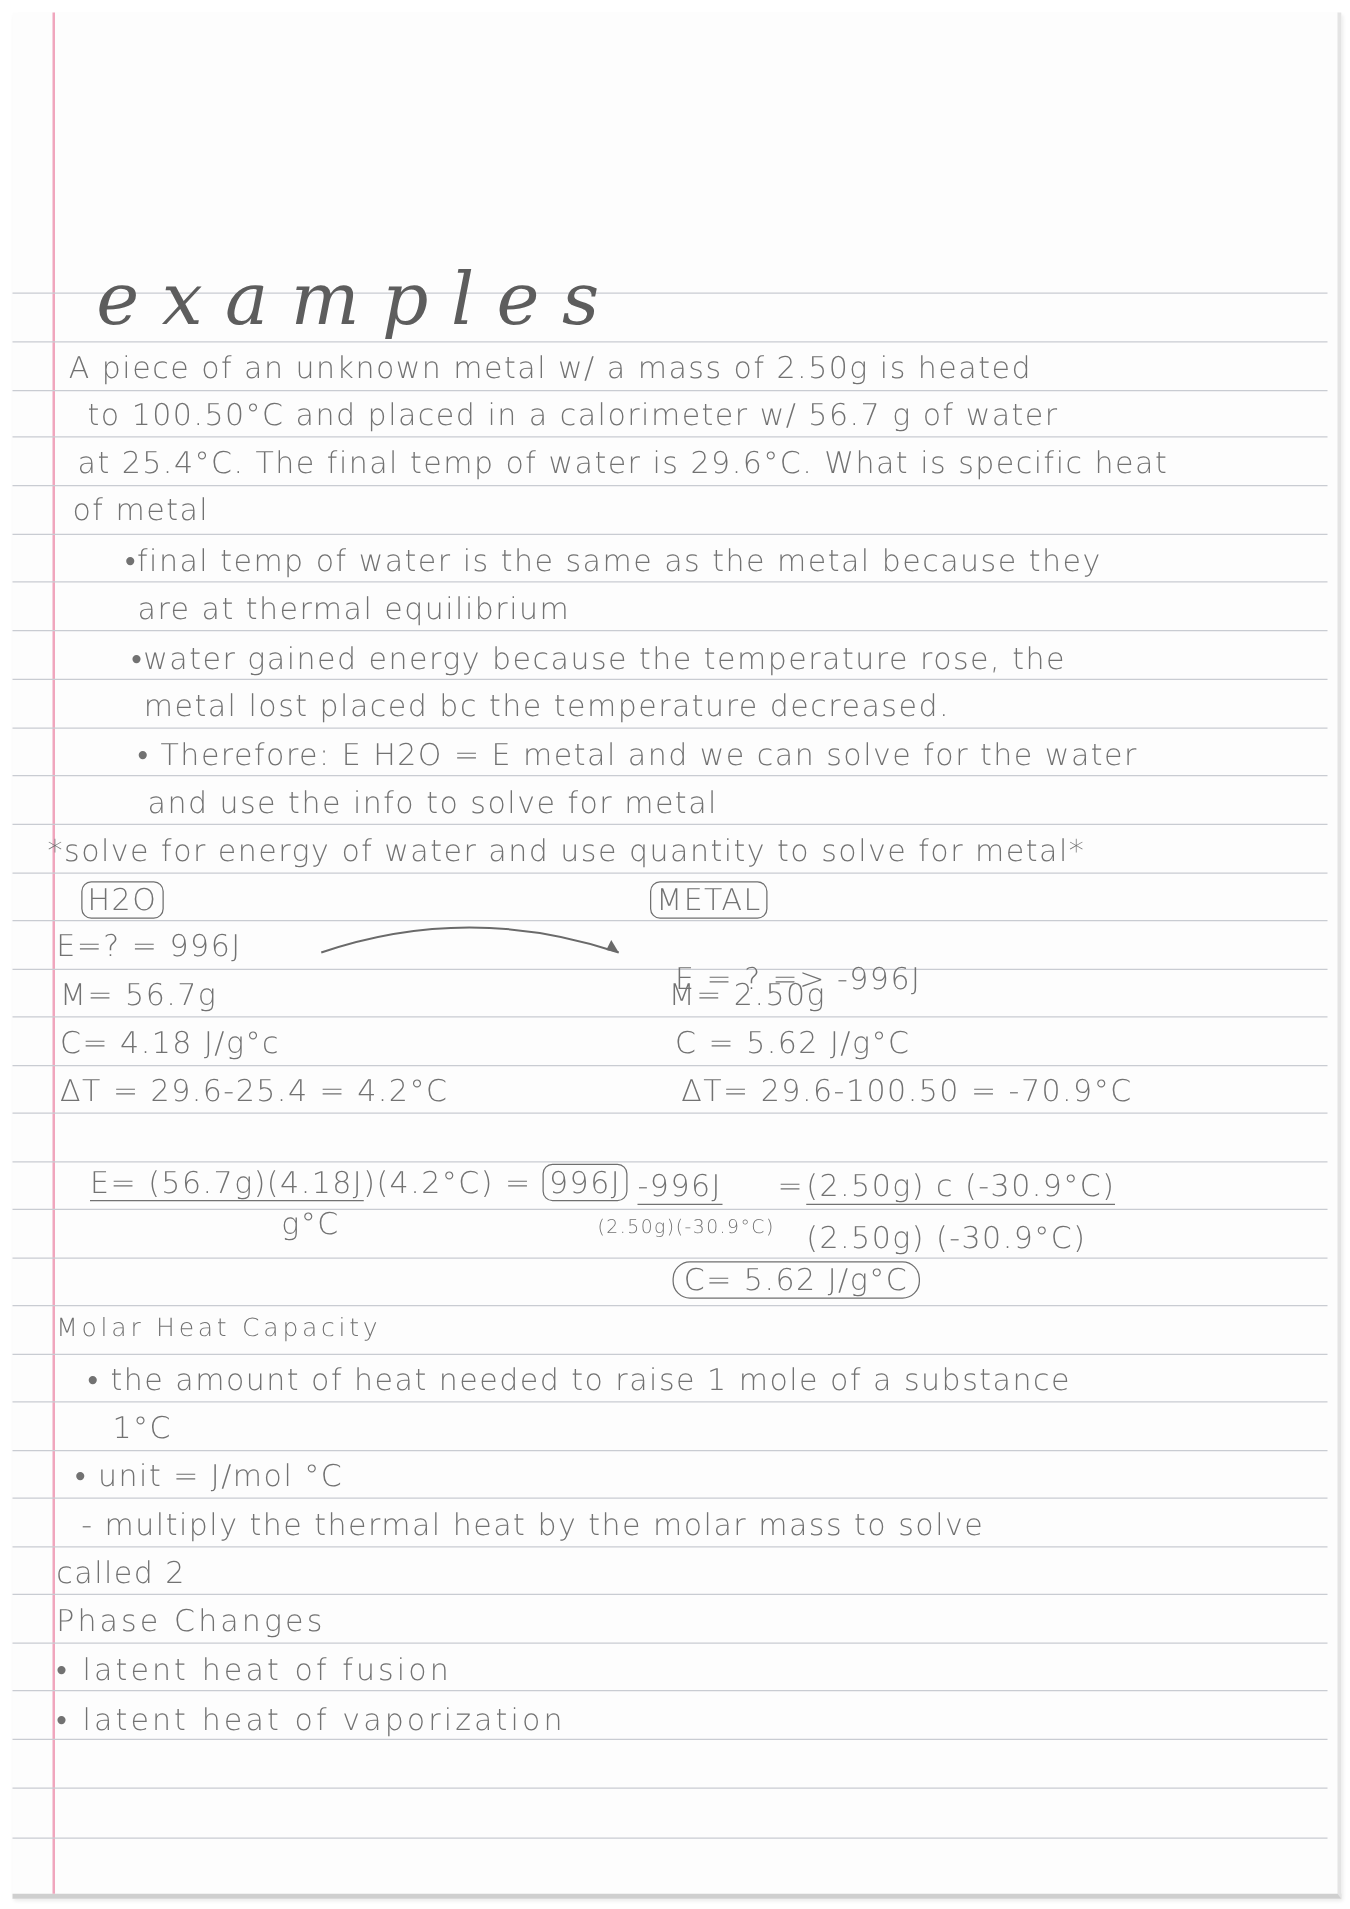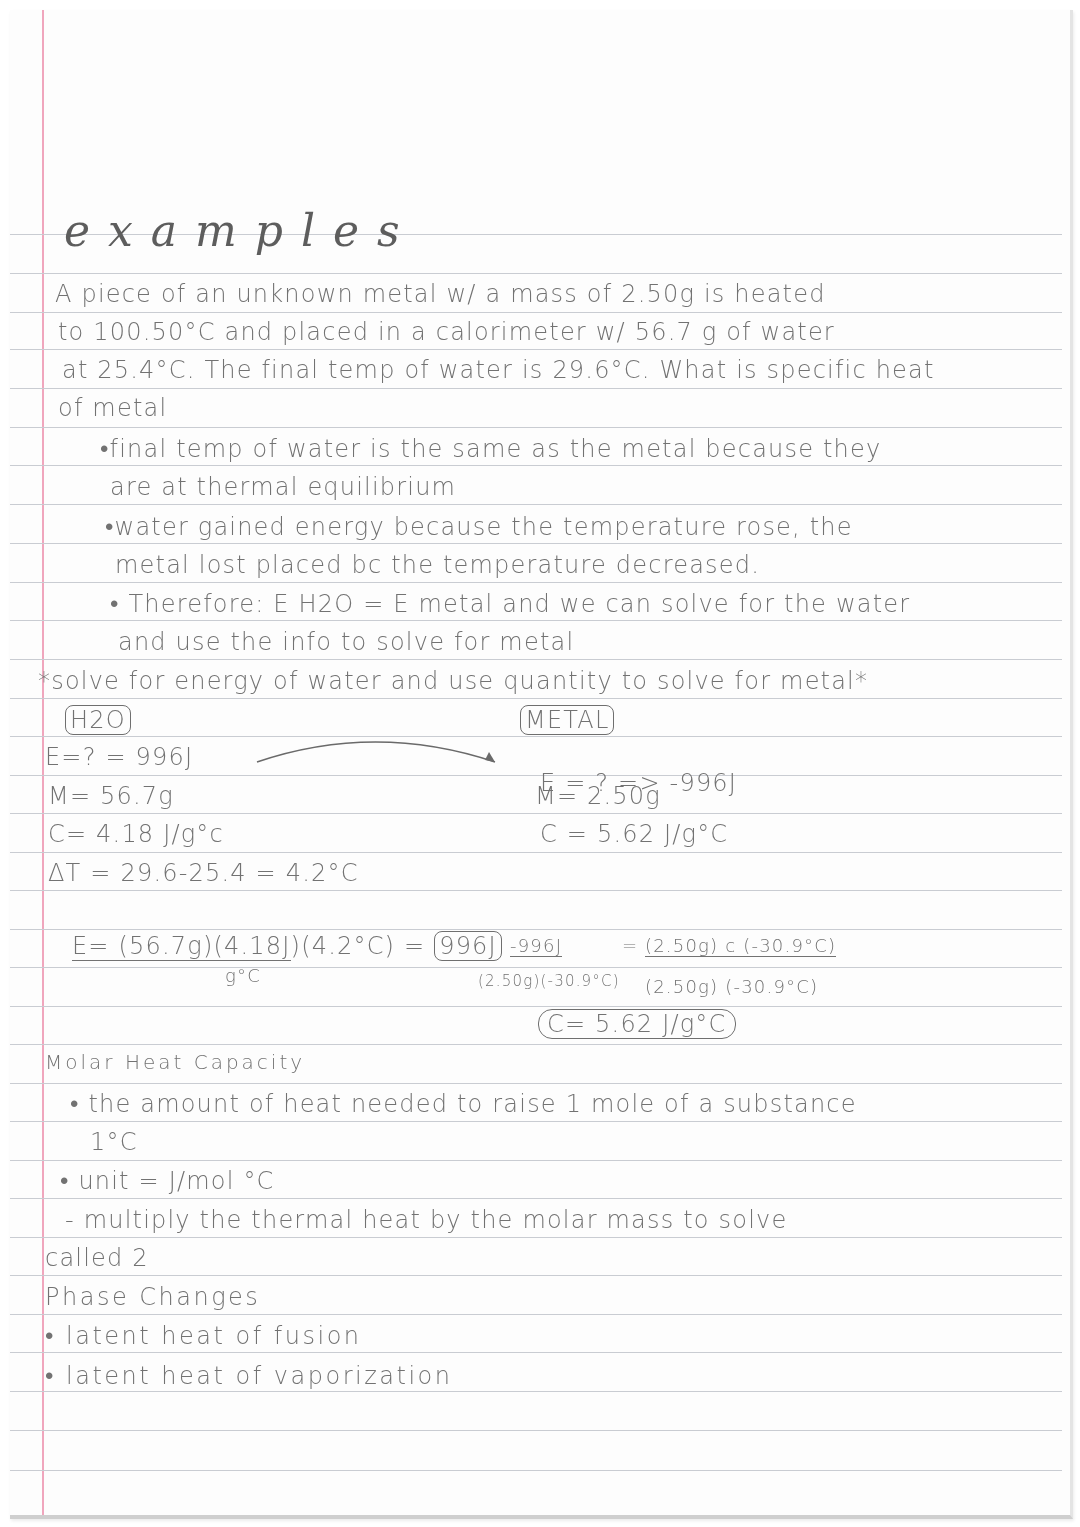--- a/index.html
+++ b/index.html
@@ -17,25 +17,25 @@
     position:absolute; left:0; right:8px; height:1px; background:#c9ccd2;
   }
   .margin-line {
     position:absolute; left:32px; top:0; bottom:0; width:2px; background:#f0a6bd;
   }
   .hw {
     position:absolute; white-space:nowrap; font-size:24px; letter-spacing:1.2px;
     color:#727272; font-family:"DejaVu Sans", sans-serif; font-weight:300;
   }
   .title {
-    position:absolute; left:54px; top:205px; font-family:"DejaVu Serif", serif; font-style:italic;
-    font-size:44px; letter-spacing:18px; color:#5d5d5d; font-weight:normal;
+    position:absolute; left:67px; top:205px; font-family:"DejaVu Serif", serif; font-style:italic;
+    font-size:58px; letter-spacing:18px; color:#5d5d5d; font-weight:normal;
   }
   .box { border:1.5px solid #6f6f6f; border-radius:8px; padding:0 4px;margin-top:45px; }
-  .sm { font-size:18px; }
+  .sm { font-size:24px; }
   .arrow { position:absolute; left:245px; top:722px; }
 </style>
 </head>
 <body>
 
 <div class="page">
   <div class="margin-line"></div>
 
   <div class="rule" style="top:224px"></div>
   <div class="rule" style="top:263px"></div>
@@ -67,21 +67,21 @@
   <div class="rule" style="top:1265px"></div>
   <div class="rule" style="top:1304px"></div>
   <div class="rule" style="top:1342px"></div>
   <div class="rule" style="top:1381px"></div>
   <div class="rule" style="top:1420px"></div>
   <div class="rule" style="top:1460px"></div>
 
   <div class="title" style="top:195px">examples</div>
 
   <div class="hw" style="left:45px; top:270px">A piece of an unknown metal w/ a mass of 2.50g is heated</div>
-  <div class="hw" style="left:48px; top:308px">to 100.50°C and placed in a calorimeter w/ 56.7 g of water</div>
+  <div class="hw" style="left:60px; top:308px">to 100.50°C and placed in a calorimeter w/ 56.7 g of water</div>
   <div class="hw" style="left:52px; top:346px">at 25.4°C. The final temp of water is 29.6°C. What is specific heat</div>
   <div class="hw" style="left:48px; top:384px">of metal</div>
 
   <div class="hw" style="left:90px; top:425px">•final temp of water is the same as the metal because they</div>
   <div class="hw" style="left:100px; top:463px">are at thermal equilibrium</div>
   <div class="hw" style="left:95px; top:503px">•water gained energy because the temperature rose, the</div>
   <div class="hw" style="left:105px; top:541px">metal lost placed bc the temperature decreased.</div>
   <div class="hw" style="left:100px; top:580px">• Therefore: E H2O = E metal and we can solve for the water</div>
   <div class="hw" style="left:108px; top:618px">and use the info to solve for metal</div>
 
@@ -95,20 +95,21 @@
 
   <svg class="arrow" width="260" height="40">
     <path d="M2 30 Q 120 -10 240 30" fill="none" stroke="#6a6a6a" stroke-width="1.6"></path>
     <path d="M240 30 l-10 -2 l4 -8 z" fill="#6a6a6a"></path>
   </svg>
 
   <div class="hw" style="left:510px; top:696px"><span class="box">METAL</span></div>
   <div class="hw" style="left:530px; top:759px">E = ? =&gt; -996J</div>
   <div class="hw" style="left:525px; top:772px">M= 2.50g</div>
   <div class="hw" style="left:530px; top:810px">C = 5.62 J/g°C</div>
+  <div class="hw" style="left:535px; top:849px">ΔT= 29.6-100.50 = -70.9°C</div>
 
   <div class="hw" style="left:62px; top:922px">
     <span style="border-bottom:1.5px solid #727272">E= (56.7g)(4.18J</span><span>)(4.2°C) =</span>
     <span class="box">996J</span>
   </div>
   <div class="hw sm" style="left:215px; top:955px">g°C</div>
 
   <div class="hw sm" style="left:500px; top:925px; border-bottom:1.5px solid #727272">-996J</div>
   <div class="hw sm" style="left:612px; top:925px">=</div>
   <div class="hw sm" style="left:635px; top:925px; border-bottom:1.5px solid #727272">(2.50g) c (-30.9°C)</div>

